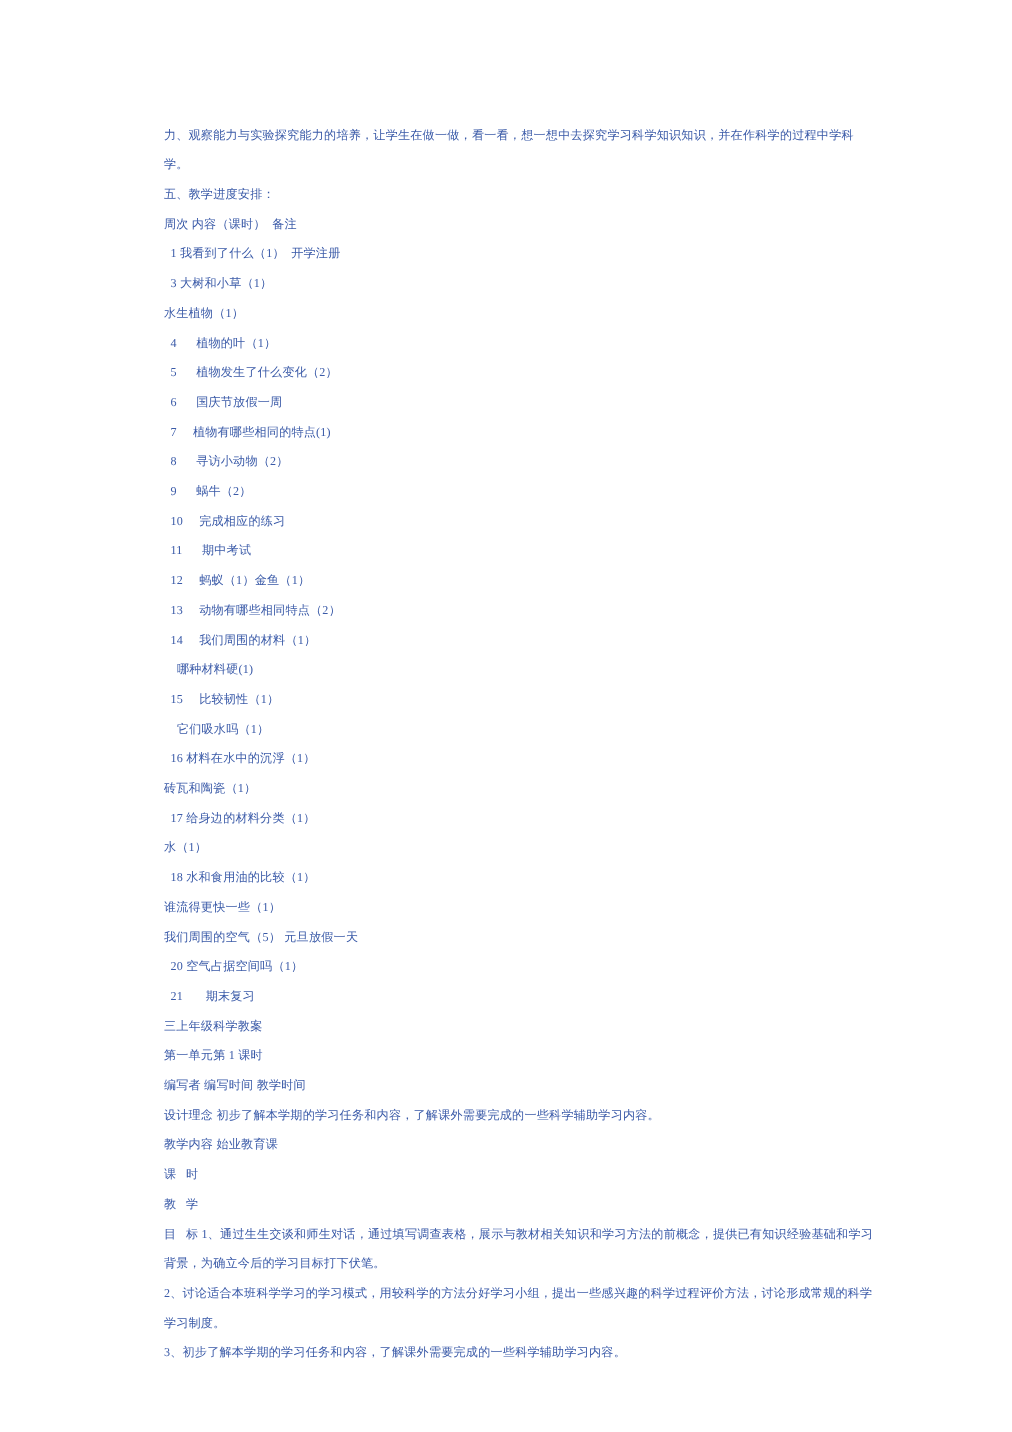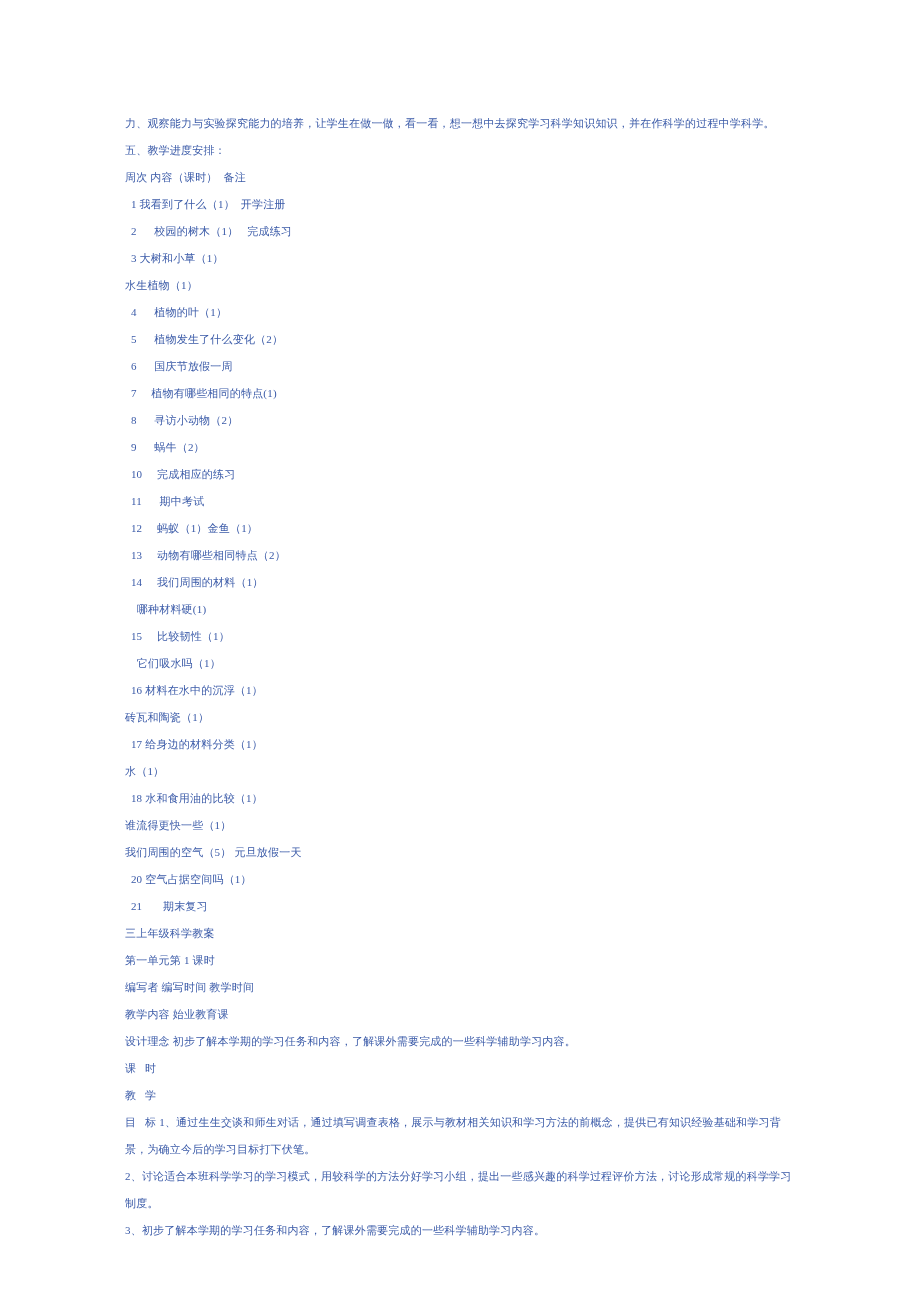--- a/index.html
+++ b/index.html
@@ -14,31 +14,31 @@
     padding: 110px 125px 100px 125px;
     box-sizing: border-box;
     background: #ffffff;
   }
   .line {
     font-size: 11px;
     line-height: 27px;
     color: #3a5aa8;
     white-space: pre-wrap;
     letter-spacing: 0.2px;
+    margin-left: 24px;
   }
 </style>
 </head>
 <body>
 
 <div class="page">
   <div class="line">力、观察能力与实验探究能力的培养，让学生在做一做，看一看，想一想中去探究学习科学知识知识，并在作科学的过程中学科学。</div>
   <div class="line">五、教学进度安排：</div>
   <div class="line">周次 内容（课时）  备注</div>
   <div class="line">  1 我看到了什么（1）  开学注册</div>
-  <div class="line">  2      校园的树木（1）   完成练习</div>
   <div class="line">  3 大树和小草（1）</div>
   <div class="line">水生植物（1）</div>
   <div class="line">  4      植物的叶（1）</div>
   <div class="line">  5      植物发生了什么变化（2）</div>
   <div class="line">  6      国庆节放假一周</div>
   <div class="line">  7     植物有哪些相同的特点(1)</div>
   <div class="line">  8      寻访小动物（2）</div>
   <div class="line">  9      蜗牛（2）</div>
   <div class="line">  10     完成相应的练习</div>
   <div class="line">  11      期中考试</div>
@@ -53,20 +53,20 @@
   <div class="line">  17 给身边的材料分类（1）</div>
   <div class="line">水（1）</div>
   <div class="line">  18 水和食用油的比较（1）</div>
   <div class="line">谁流得更快一些（1）</div>
   <div class="line">我们周围的空气（5） 元旦放假一天</div>
   <div class="line">  20 空气占据空间吗（1）</div>
   <div class="line">  21       期末复习</div>
   <div class="line">三上年级科学教案</div>
   <div class="line">第一单元第 1 课时</div>
   <div class="line">编写者 编写时间 教学时间</div>
+  <div class="line">设计理念 初步了解本学期的学习任务和内容，了解课外需要完成的一些科学辅助学习内容。</div>
   <div class="line">教学内容 始业教育课</div>
-  <div class="line">设计理念 初步了解本学期的学习任务和内容，了解课外需要完成的一些科学辅助学习内容。</div>
   <div class="line">课   时</div>
   <div class="line">教   学</div>
   <div class="line">目   标 1、通过生生交谈和师生对话，通过填写调查表格，展示与教材相关知识和学习方法的前概念，提供已有知识经验基础和学习背景，为确立今后的学习目标打下伏笔。</div>
   <div class="line">2、讨论适合本班科学学习的学习模式，用较科学的方法分好学习小组，提出一些感兴趣的科学过程评价方法，讨论形成常规的科学学习制度。</div>
   <div class="line">3、初步了解本学期的学习任务和内容，了解课外需要完成的一些科学辅助学习内容。</div>
 </div>
 
 </body></html>

